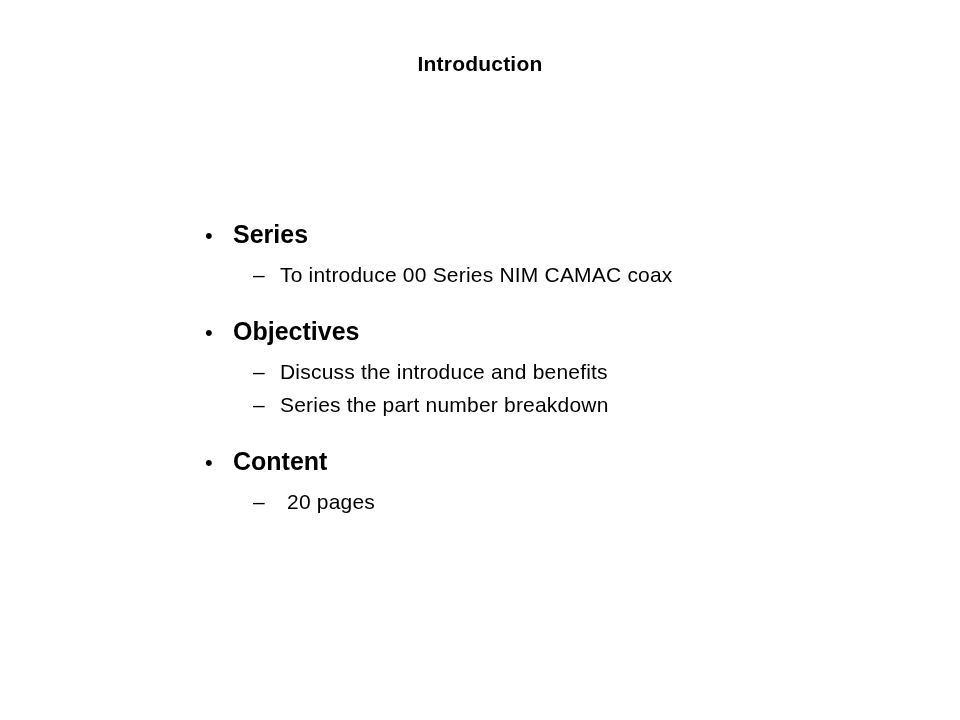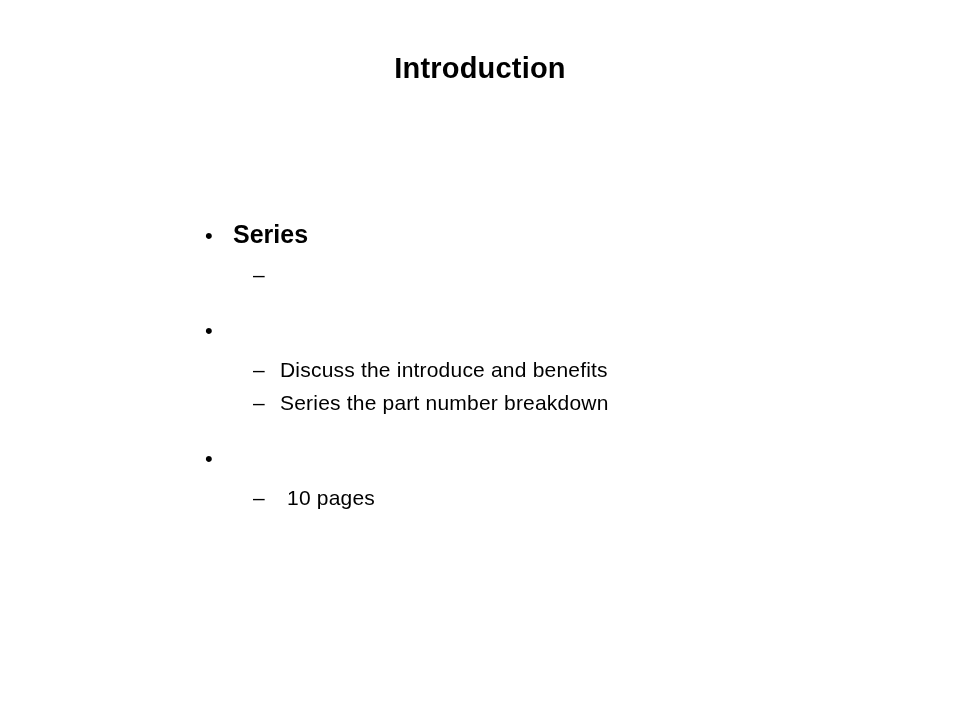--- a/index.html
+++ b/index.html
@@ -20,21 +20,21 @@
     height: 720px;
     background: #ffffff;
     position: relative;
   }
   .slide-title {
     position: absolute;
     top: 52px;
     left: 0;
     width: 100%;
     text-align: center;
-    font-size: 29px;
+    font-size: 21px;
     font-weight: bold;
     letter-spacing: 0.2px;
   }
   .content {
     position: absolute;
     top: 218px;
     left: 205px;
     width: 640px;
   }
   .group {
@@ -83,41 +83,44 @@
 
   <div class="content">
 
     <div class="group">
       <div class="main-row">
         <span class="main-bullet">•</span>
         <span>Series</span>
       </div>
       <div class="sub-row">
         <span class="sub-dash">–</span>
+        <span class="sub-text">To introduce 00 Series NIM CAMAC coax</span>
       </div>
     </div>
 
     <div class="group">
       <div class="main-row">
         <span class="main-bullet">•</span>
+        <span>Objectives</span>
       </div>
       <div class="sub-row">
         <span class="sub-dash">–</span>
         <span class="sub-text">Discuss the introduce and benefits</span>
       </div>
       <div class="sub-row">
         <span class="sub-dash">–</span>
         <span class="sub-text">Series the part number breakdown</span>
       </div>
     </div>
 
     <div class="group">
       <div class="main-row">
         <span class="main-bullet">•</span>
+        <span>Content</span>
       </div>
       <div class="sub-row">
         <span class="sub-dash">–</span>
-        <span class="sub-text">10 pages</span>
+        <span class="sub-text">20 pages</span>
       </div>
     </div>
 
   </div>
 </div>
 
 </body></html>

